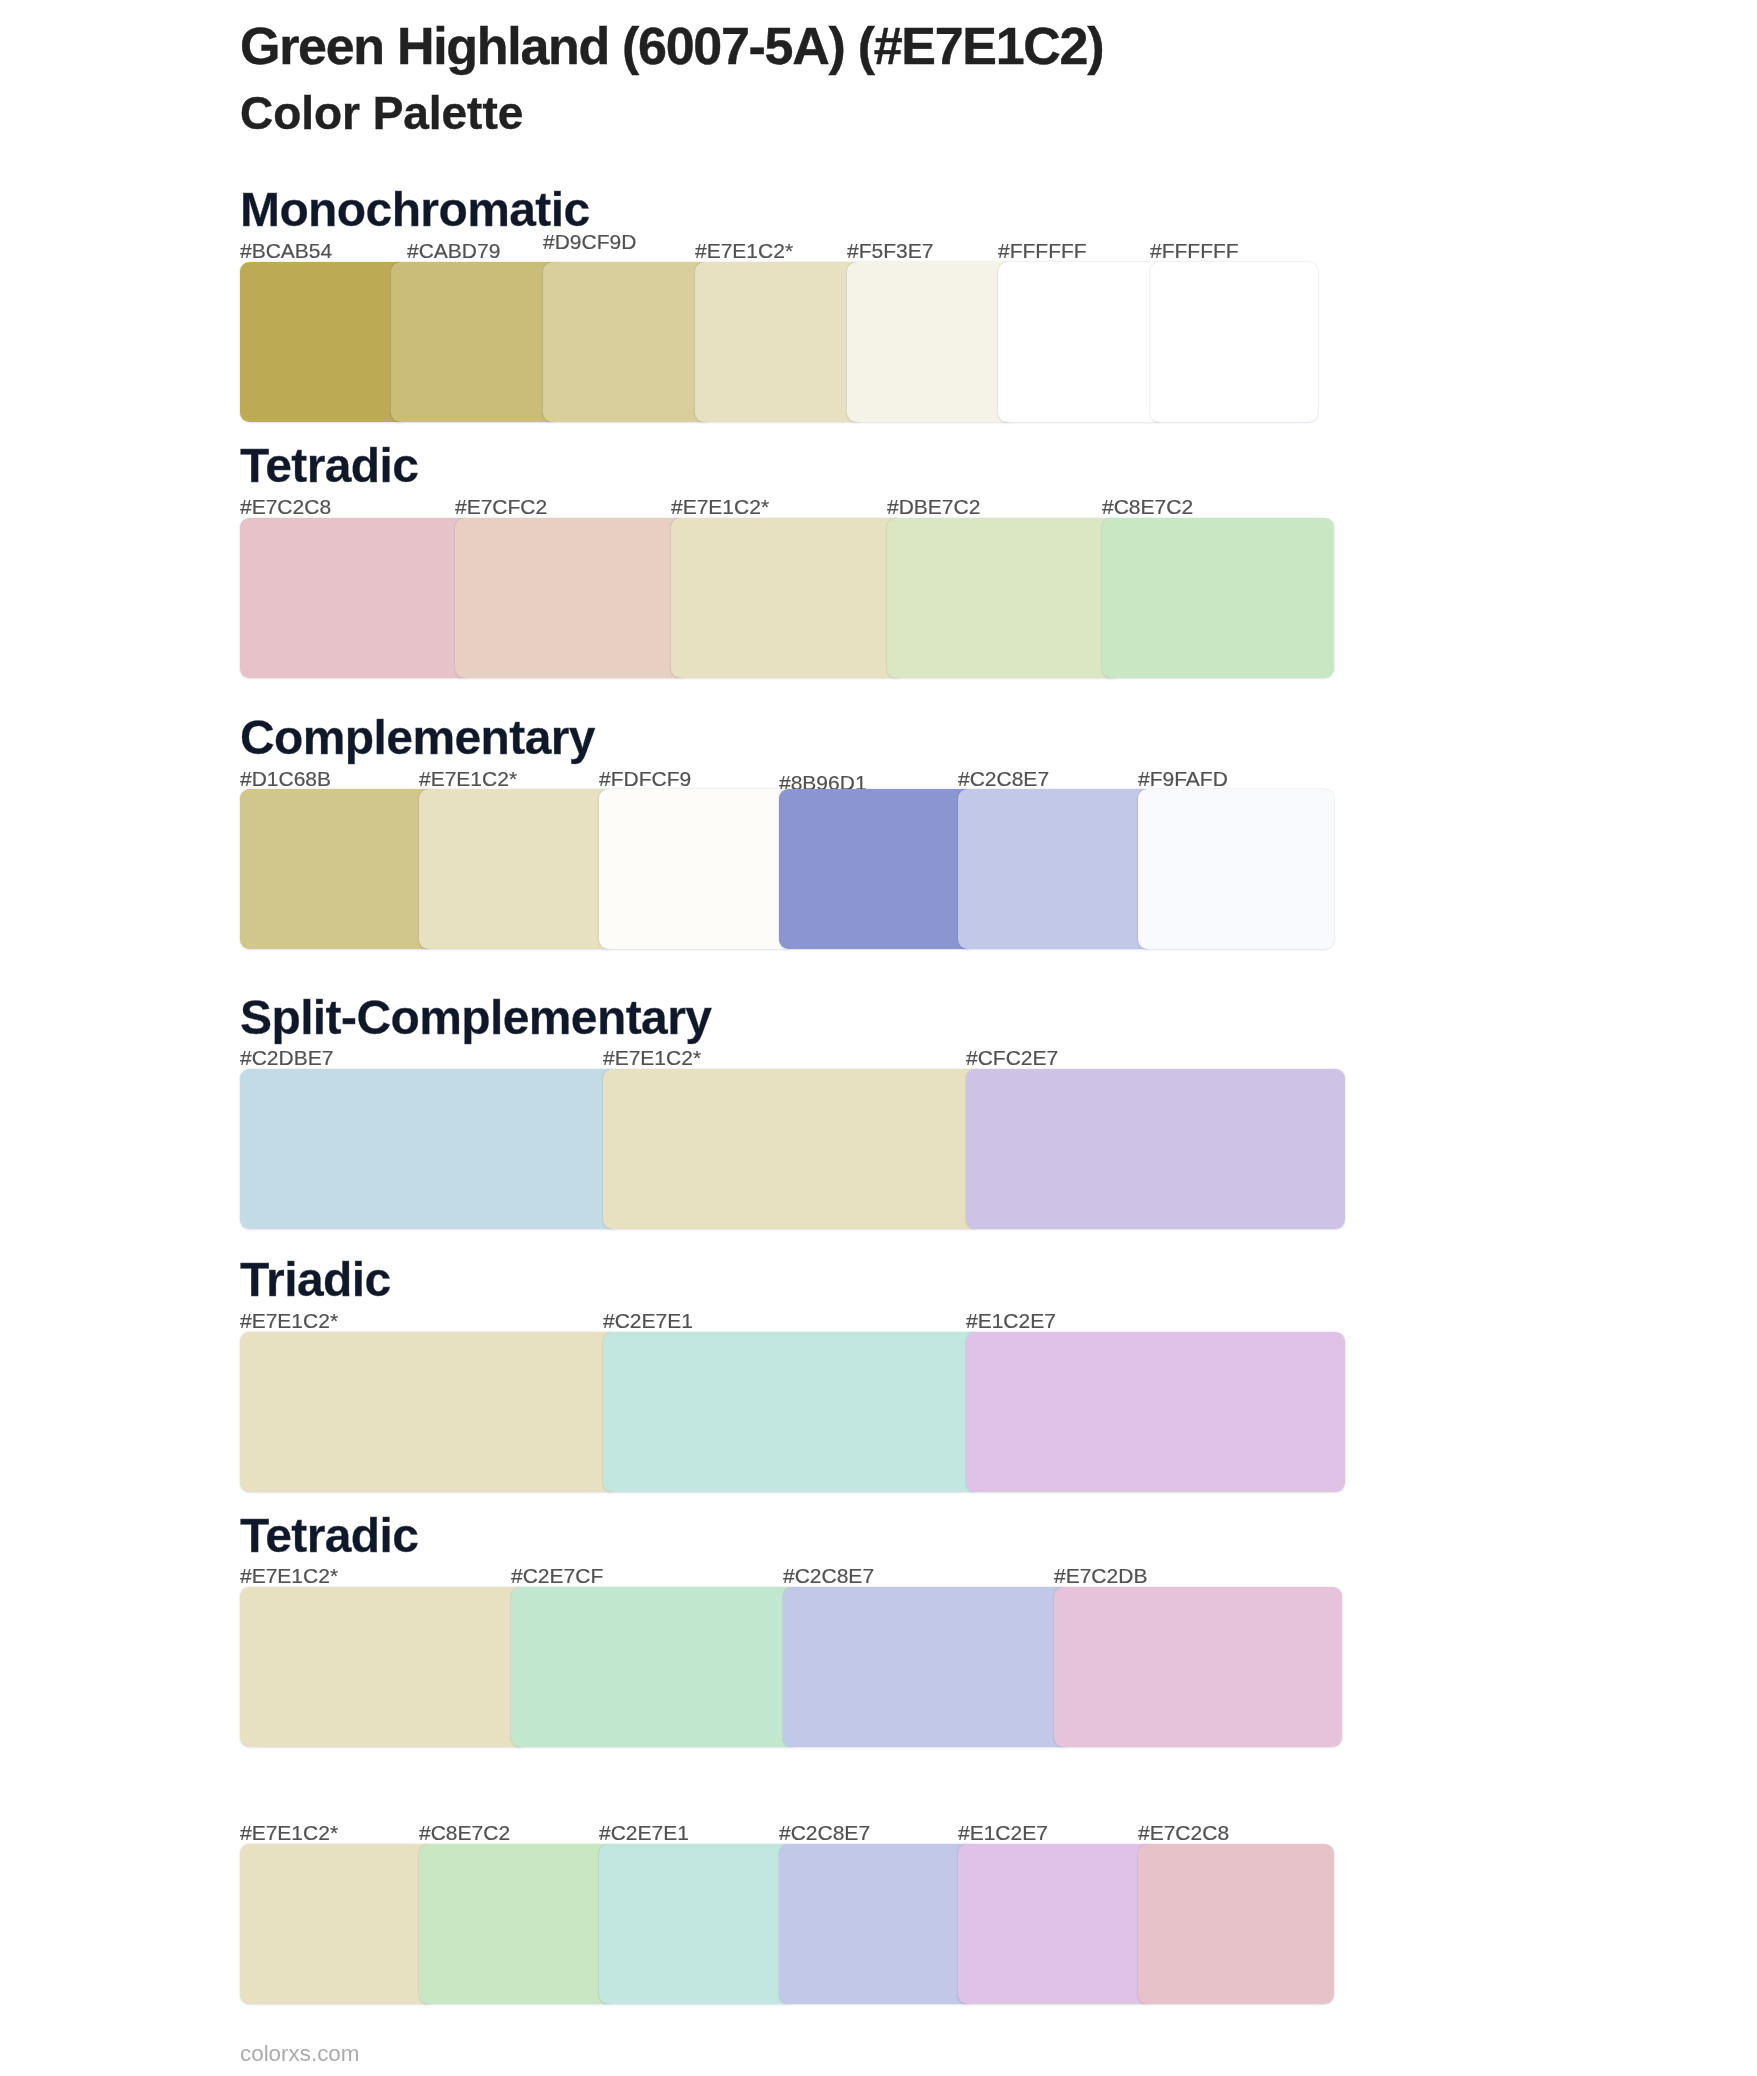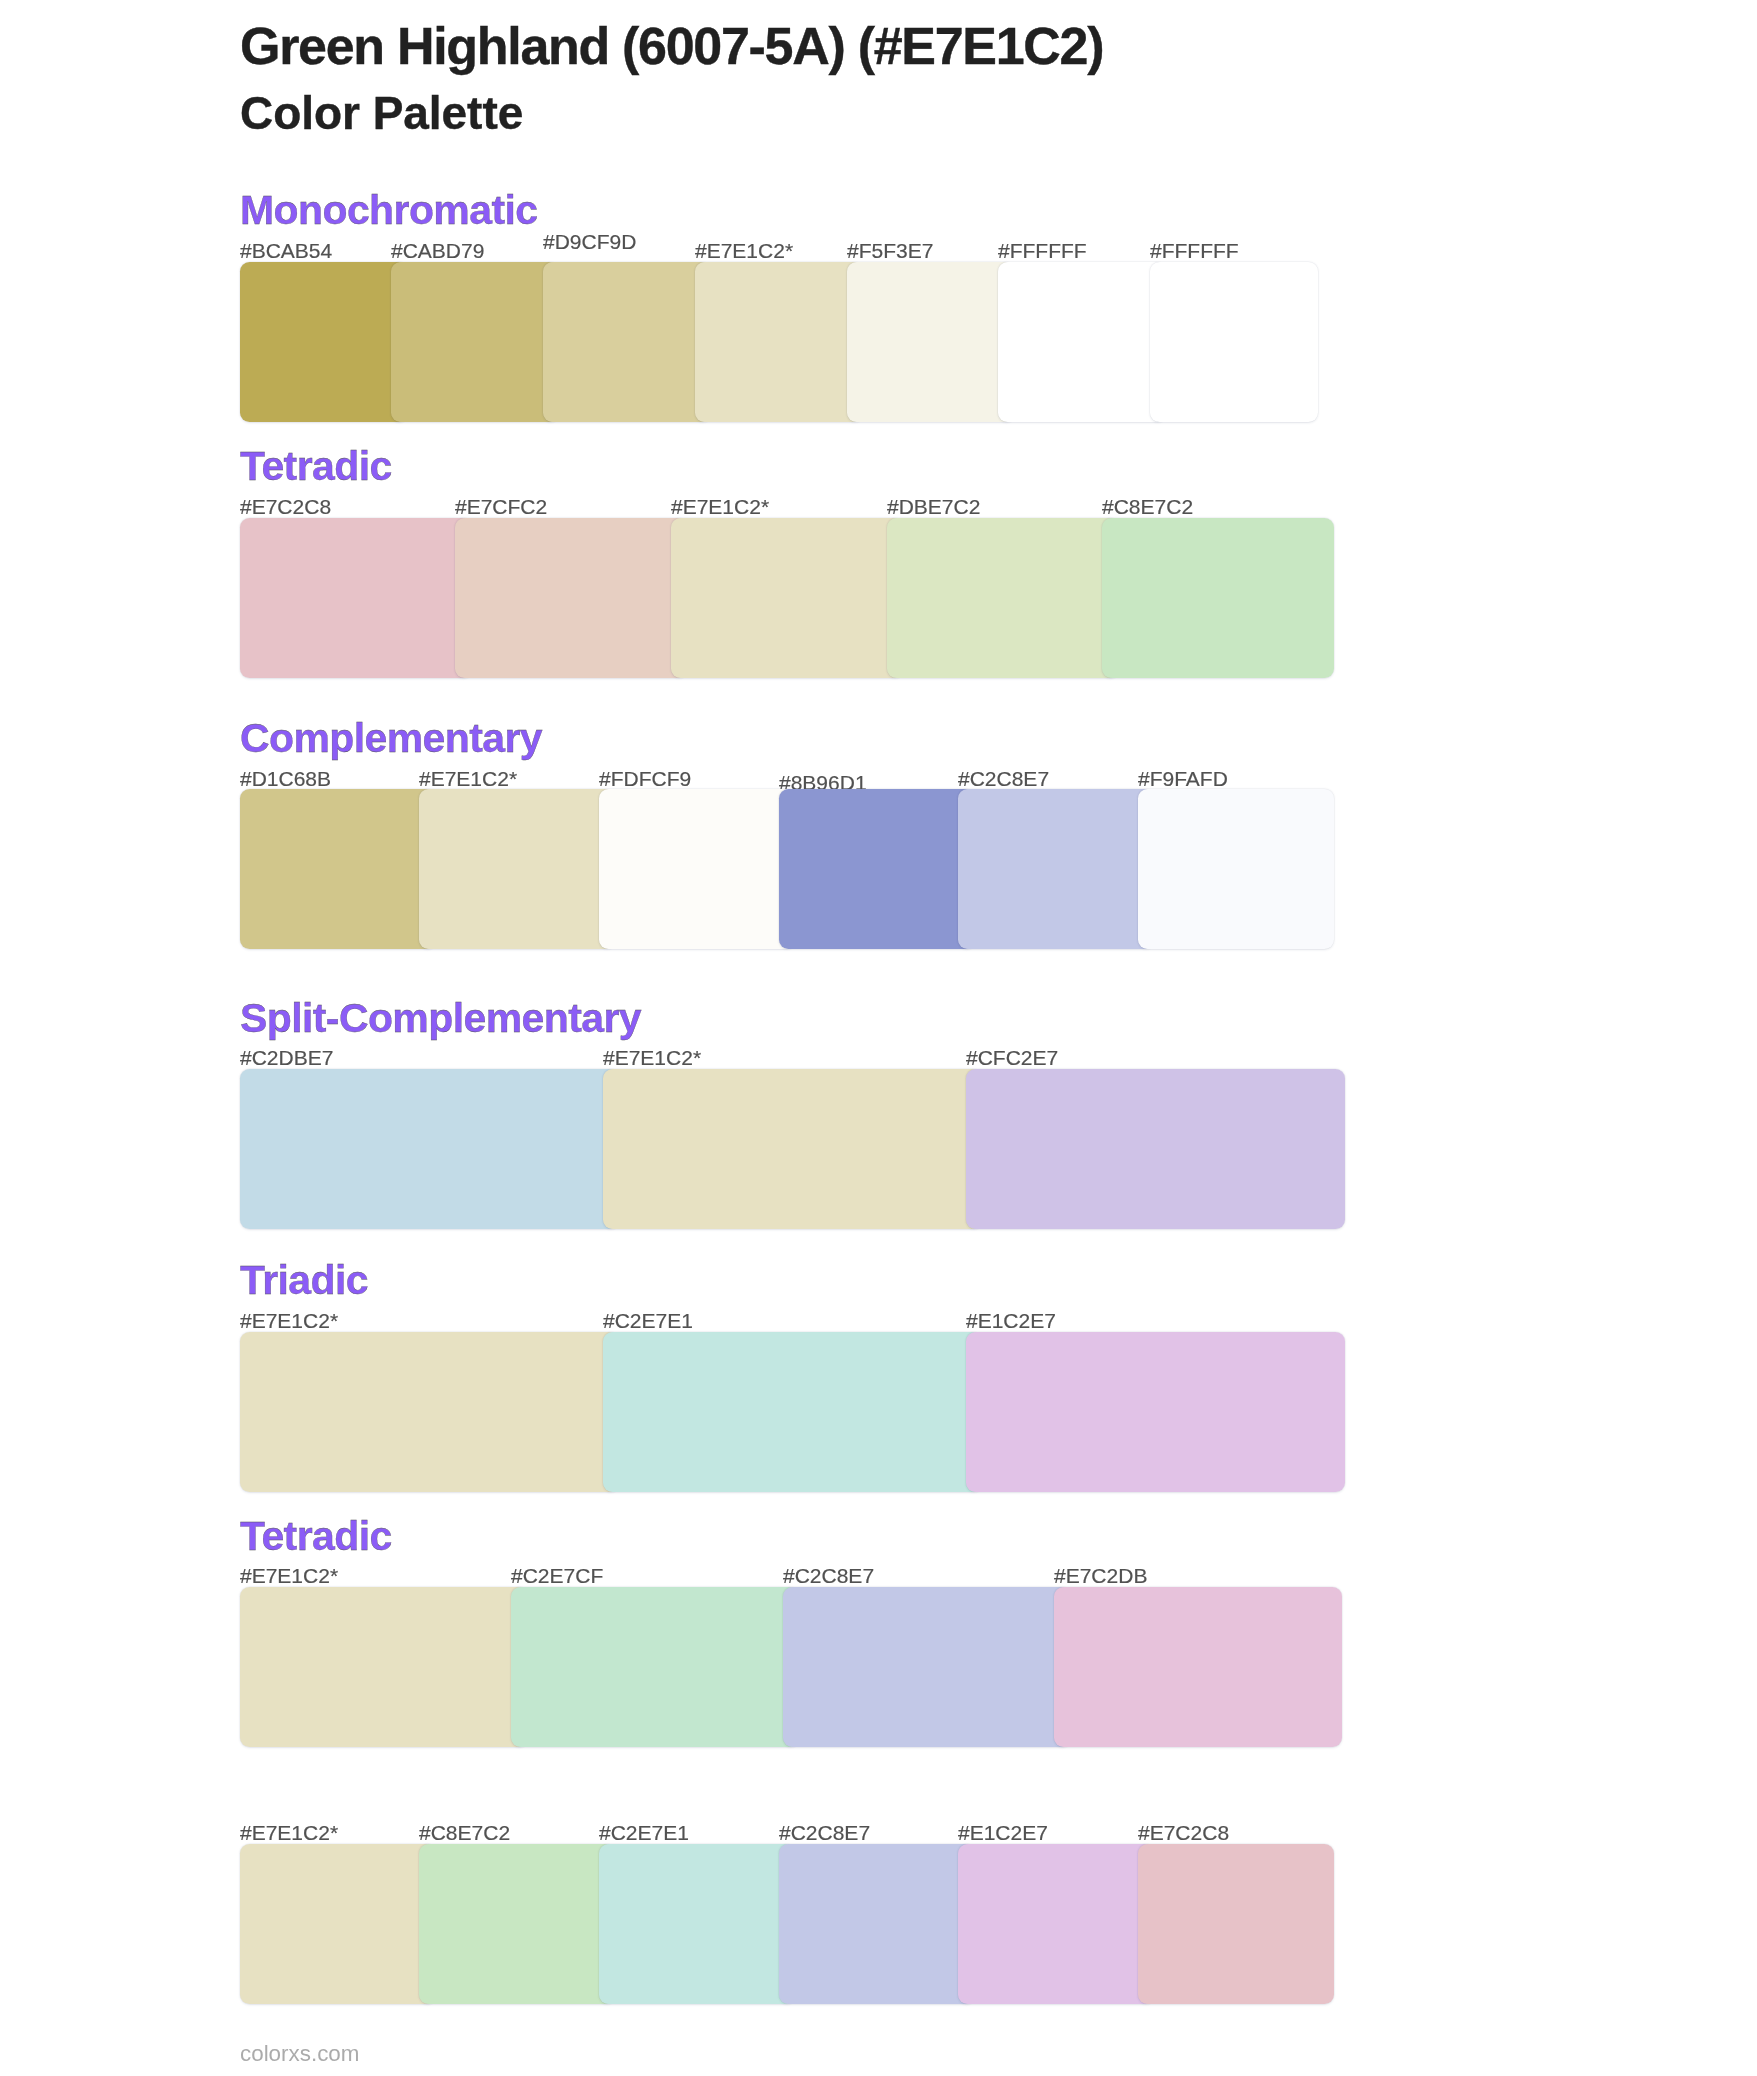--- a/index.html
+++ b/index.html
@@ -25,24 +25,24 @@
     -webkit-text-stroke:0.4px #212121;
     transform:translateZ(0);
     -webkit-font-smoothing:antialiased;
   }
   .title .l1 { top:20px;  font-size:52px; line-height:52px; letter-spacing:-1.3px; }
   .title .l2 { top:90px; font-size:46px; line-height:46px; letter-spacing:-0.04px; }
 
   .section { position:absolute; left:0; top:0; }
   .sec-head {
     position:absolute;
-    font-size:41px;
+    font-size:48px;
     line-height:40px;
     font-weight:700;
-    color:#8b5cf6;
+    color:#0f172a;
     white-space:nowrap;
     letter-spacing:-0.6px;
     -webkit-text-stroke:0.3px #545454;
     transform:translateZ(0);
     -webkit-font-smoothing:antialiased;
   }
   .swatch-label {
     position:absolute;
     font-size:21px;
     line-height:21px;
@@ -84,21 +84,21 @@
   <div class="section">
     <div class="sec-head" style="left:240px;top:190px">Monochromatic</div>
     <div class="swatch" style="left:240px;top:262px;width:168px;height:160px;background:#BCAB54;z-index:10"></div>
     <div class="swatch" style="left:391px;top:262px;width:168px;height:160px;background:#CABD79;z-index:11"></div>
     <div class="swatch" style="left:543px;top:262px;width:168px;height:160px;background:#D9CF9D;z-index:12"></div>
     <div class="swatch" style="left:695px;top:262px;width:168px;height:160px;background:#E7E1C2;z-index:13"></div>
     <div class="swatch" style="left:847px;top:262px;width:168px;height:160px;background:#F5F3E7;z-index:14"></div>
     <div class="swatch" style="left:998px;top:262px;width:168px;height:160px;background:#FFFFFF;z-index:15"></div>
     <div class="swatch" style="left:1150px;top:262px;width:168px;height:160px;background:#FFFFFF;z-index:16"></div>
     <div class="swatch-label" style="left:240px;top:240px">#BCAB54</div>
-    <div class="swatch-label" style="left:391px;top:240px">#CABD79</div>
+    <div class="swatch-label" style="left:407px;top:240px">#CABD79</div>
     <div class="swatch-label" style="left:543px;top:231px">#D9CF9D</div>
     <div class="swatch-label" style="left:695px;top:240px">#E7E1C2*</div>
     <div class="swatch-label" style="left:847px;top:240px">#F5F3E7</div>
     <div class="swatch-label" style="left:998px;top:240px">#FFFFFF</div>
     <div class="swatch-label" style="left:1150px;top:240px">#FFFFFF</div>
   </div>
   <div class="section">
     <div class="sec-head" style="left:240px;top:446px">Tetradic</div>
     <div class="swatch" style="left:240px;top:518px;width:232px;height:160px;background:#E7C2C8;z-index:10"></div>
     <div class="swatch" style="left:455px;top:518px;width:232px;height:160px;background:#E7CFC2;z-index:11"></div>

